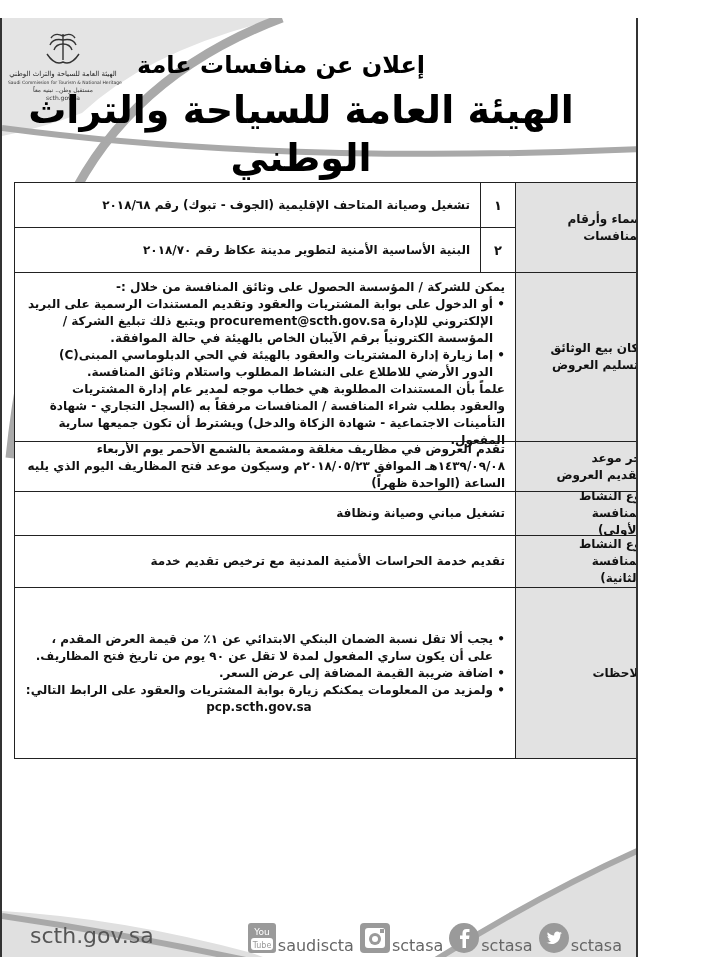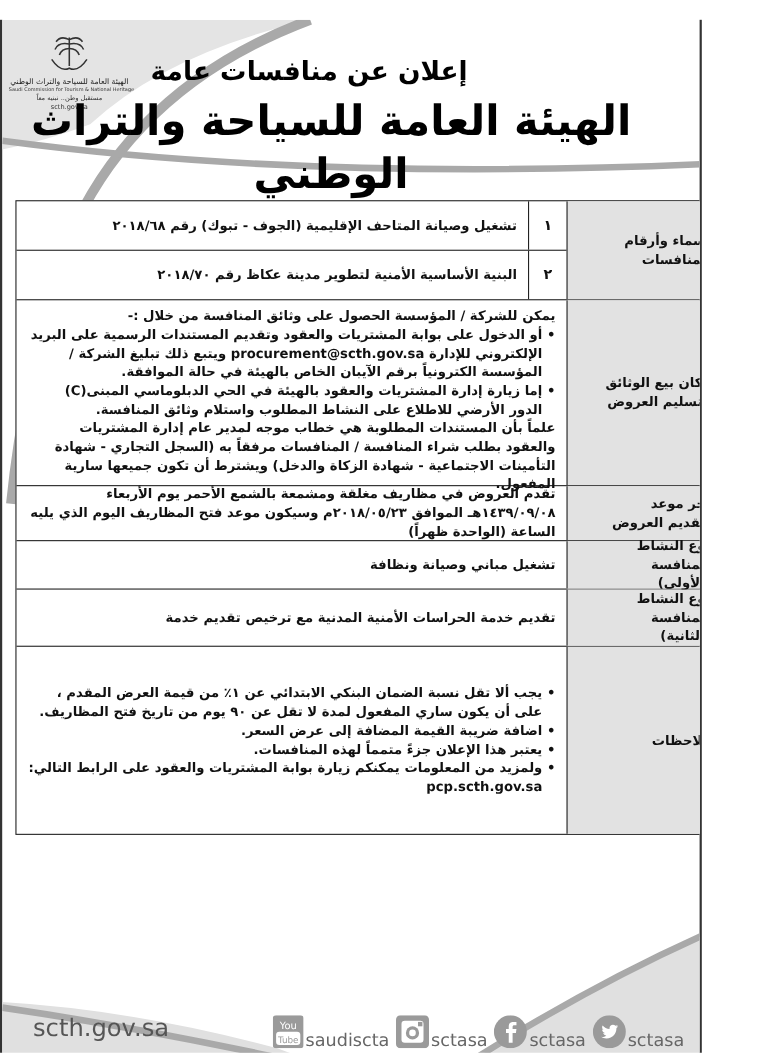--- a/index.html
+++ b/index.html
@@ -195,24 +195,23 @@
               <circle cx="8" cy="16" r="5" fill="#fff" stroke="#111" stroke-width="1.8"></circle>
               <path d="M4.5 19.5 L1 24" stroke="#111" stroke-width="2.4"></path>
             </svg>
         </span>
         <span class="txt">ملاحظات</span>
       </div>
       <div class="content bold">
         <ul class="bl">
           <li>يجب ألا تقل نسبة الضمان البنكي الابتدائي عن ١٪ من قيمة العرض المقدم ، على أن يكون ساري المفعول لمدة لا تقل عن ٩٠ يوم من تاريخ فتح المظاريف.</li>
           <li>اضافة ضريبة القيمة المضافة إلى عرض السعر.</li>
-          <li>يعتبر هذا الإعلان جزءً متمماً لهذه المنافسات.</li>
           <li>ولمزيد من المعلومات يمكنكم زيارة بوابة المشتريات والعقود على الرابط التالي:</li>
         </ul>
-        <div style="padding-right:12px;"><span class="ltr">pcp.scth.gov.sa</span></div>
+        <div style="padding-right:12px;text-align:center;"><span class="ltr">pcp.scth.gov.sa</span></div>
       </div>
     </div>
   </div>
 
   <div class="footer-url">scth.gov.sa</div>
 
   <div class="social">
     <div class="soc">
       <svg width="28" height="30" viewBox="0 0 28 30">
           <rect x="0" y="0" width="28" height="30" rx="3" fill="#9a9a9a"></rect>

